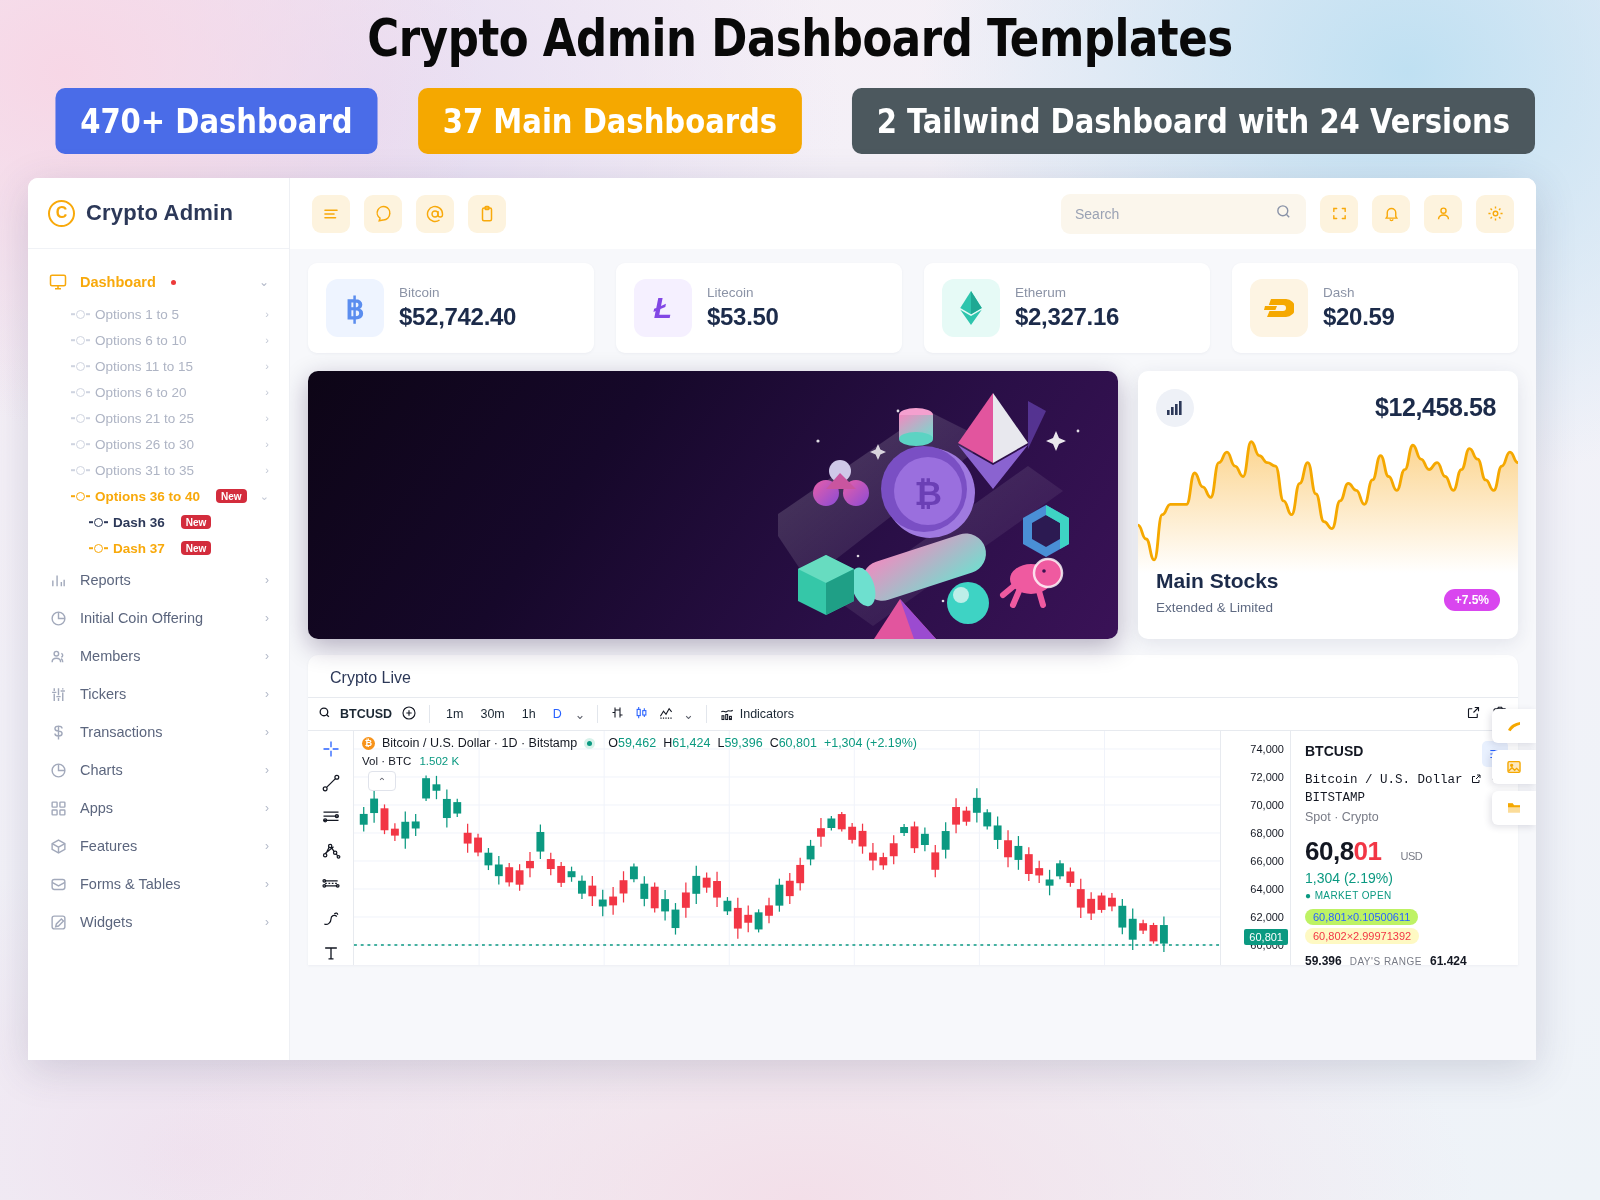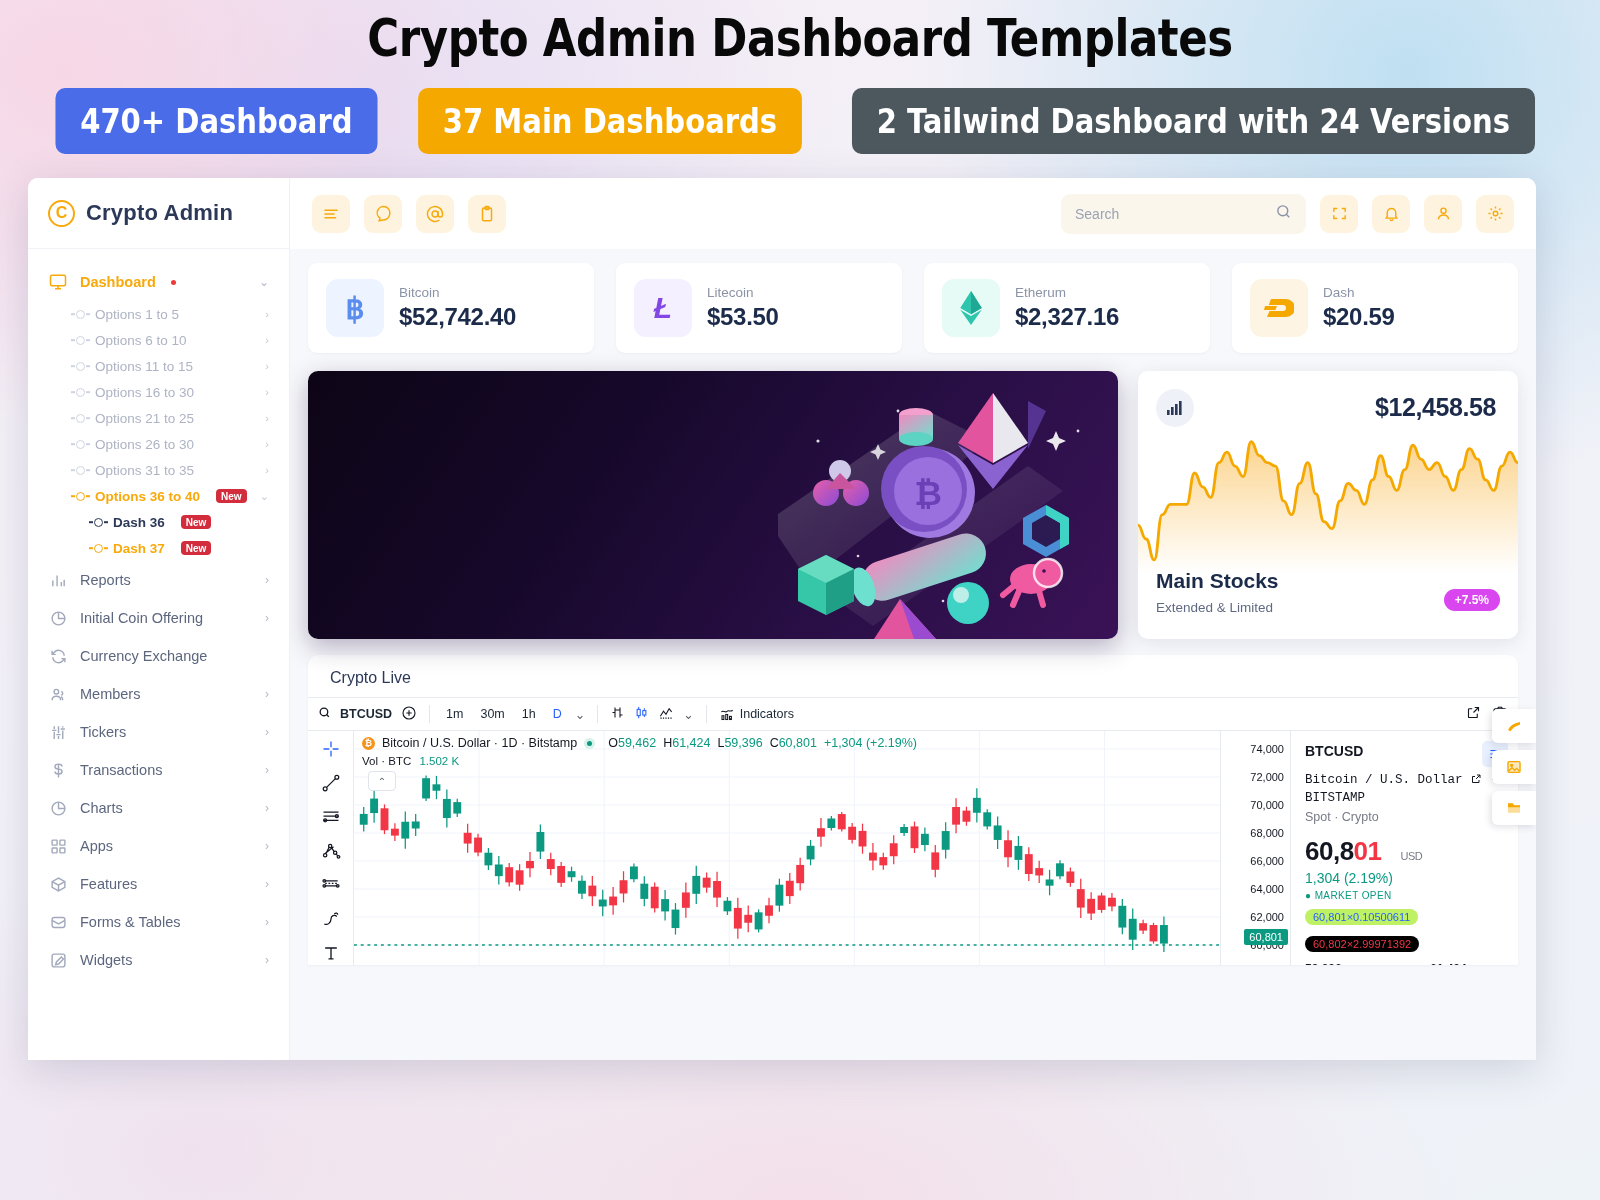--- a/index.html
+++ b/index.html
@@ -129,21 +129,21 @@
   .tvside{width:228px;border-left:1px solid #e7eaef;padding:12px 14px;font-size:12.5px;color:#131722;position:relative;}
   .tvside .s1{font-weight:bold;font-size:14px;}
   .tvside .s2{margin-top:12px;line-height:1.45;font-family:Liberation Mono, monospace;}
   .tvside .s3{color:#787b86;margin-top:3px;}
   .tvside .big{font-size:26px;font-weight:bold;margin-top:12px;letter-spacing:-.5px;}
   .tvside .big .red{color:#f23645;}
   .tvside .big .usd{font-size:11px;color:#787b86;font-weight:normal;margin-left:19px;}
   .tvside .chg{color:#0b9981;font-size:14px;margin-top:3px;}
   .tvside .mk{color:#0b9981;font-size:10px;margin-top:4px;letter-spacing:.4px;}
   .tvside .bid{background:#bef264;color:#2962ff;border-radius:9px;padding:2px 8px;display:inline-block;font-size:11px;margin-top:8px;}
-  .tvside .ask{background:#000000;color:#f23645;border-radius:9px;padding:2px 8px;display:inline-block;font-size:11px;margin-top:11px;}
+  .tvside .ask{background:#fef9c3;color:#f23645;border-radius:9px;padding:2px 8px;display:inline-block;font-size:11px;margin-top:3px;}
   .tvside .rng{margin-top:10px;display:flex;align-items:center;gap:8px;font-size:12px;font-weight:bold;}
   .tvside .rng .rl{color:#787b86;font-weight:normal;font-size:10px;letter-spacing:.5px;}
   .tvside .menu{position:absolute;right:10px;top:10px;width:26px;height:26px;border-radius:5px;background:#e8f0fe;display:flex;align-items:center;justify-content:center;}
 
   
   .ftabs{position:absolute;right:0px;top:460px;display:flex;flex-direction:column;gap:7px;z-index:40;}
   .ftab{width:44px;height:34px;background:#fff;border-radius:6px 0 0 6px;box-shadow:-2px 2px 7px rgba(40,40,80,.14);display:flex;align-items:center;justify-content:center;color:#f5a800;}
   .tvbody svg,.stocks svg{display:block;}
 </style>
 </head>
@@ -189,21 +189,21 @@
           <span class="lbl">Options 6 to 10</span>
           <span class="chev">›</span>
         </div>
       <div class="sub">
           <span class="bul"></span>
           <span class="lbl">Options 11 to 15</span>
           <span class="chev">›</span>
         </div>
       <div class="sub">
           <span class="bul"></span>
-          <span class="lbl">Options 16 to 30</span>
+          <span class="lbl">Options 6 to 20</span>
           <span class="chev">›</span>
         </div>
       <div class="sub">
           <span class="bul"></span>
           <span class="lbl">Options 21 to 25</span>
           <span class="chev">›</span>
         </div>
       <div class="sub">
           <span class="bul"></span>
           <span class="lbl">Options 26 to 30</span>
@@ -243,29 +243,20 @@
       </div>
       <div class="nitem">
         <span class="ico">
             <svg width="17" height="17" viewBox="0 0 24 24" fill="none" stroke="currentColor" stroke-width="2">
               <circle cx="12" cy="12" r="9"></circle>
               <path d="M12 3v9h9"></path>
             </svg>
           </span>
         <span class="lbl">Initial Coin Offering</span>
           <span class="chev">›</span>
-      </div>
-      <div class="nitem">
-        <span class="ico">
-            <svg width="17" height="17" viewBox="0 0 24 24" fill="none" stroke="currentColor" stroke-width="2">
-              <path d="M20 11A8 8 0 0 0 6 6L3 9M4 13a8 8 0 0 0 14 5l3-3"></path>
-              <path d="M3 4v5h5M21 20v-5h-5"></path>
-            </svg>
-          </span>
-        <span class="lbl">Currency Exchange</span>
       </div>
       <div class="nitem">
         <span class="ico">
             <svg width="17" height="17" viewBox="0 0 24 24" fill="none" stroke="currentColor" stroke-width="2">
               <circle cx="9" cy="8" r="3.2"></circle>
               <path d="M3 20c0-3.3 2.7-5.5 6-5.5s6 2.2 6 5.5"></path>
               <path d="M16 7.5a3 3 0 0 1 0 5.6M18 20c0-2.4-.9-4-2.2-5"></path>
             </svg>
           </span>
         <span class="lbl">Members</span>

